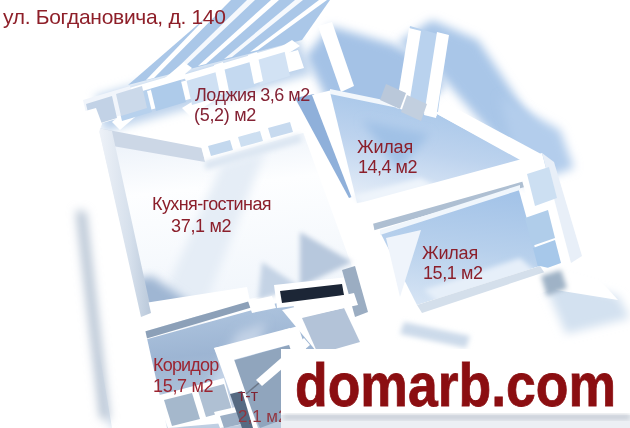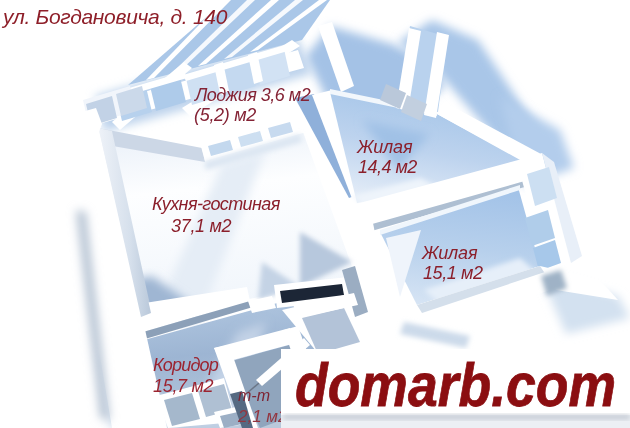--- a/index.html
+++ b/index.html
@@ -1,16 +1,16 @@
 <!DOCTYPE html>
 <html><head>
 <meta charset="utf-8">
 <style>
 html,body{margin:0;padding:0;background:#fff;}
-#stage{position:relative;width:630px;height:428px;overflow:hidden;font-family:"Liberation Sans",sans-serif;font-style:italic;}
+#stage{position:relative;width:630px;height:428px;overflow:hidden;font-family:"Liberation Sans",sans-serif;}
 svg{position:absolute;left:0;top:0;}
 </style>
 </head>
 <body>
 <div id="stage">
 <svg width="630" height="428" viewBox="0 0 630 428">
 <defs>
 <filter id="soft" x="-30%" y="-30%" width="160%" height="160%">
           <feGaussianBlur stdDeviation="5"></feGaussianBlur>
         </filter>

